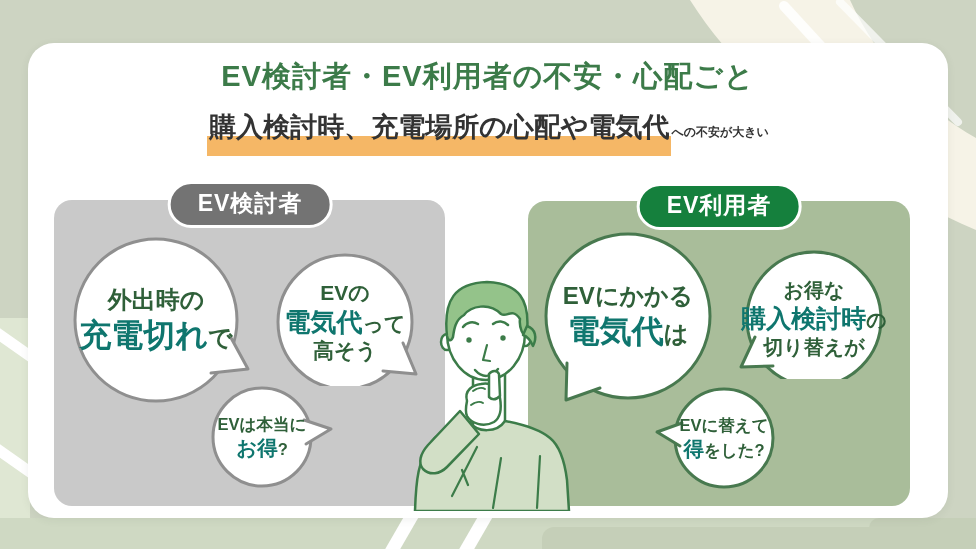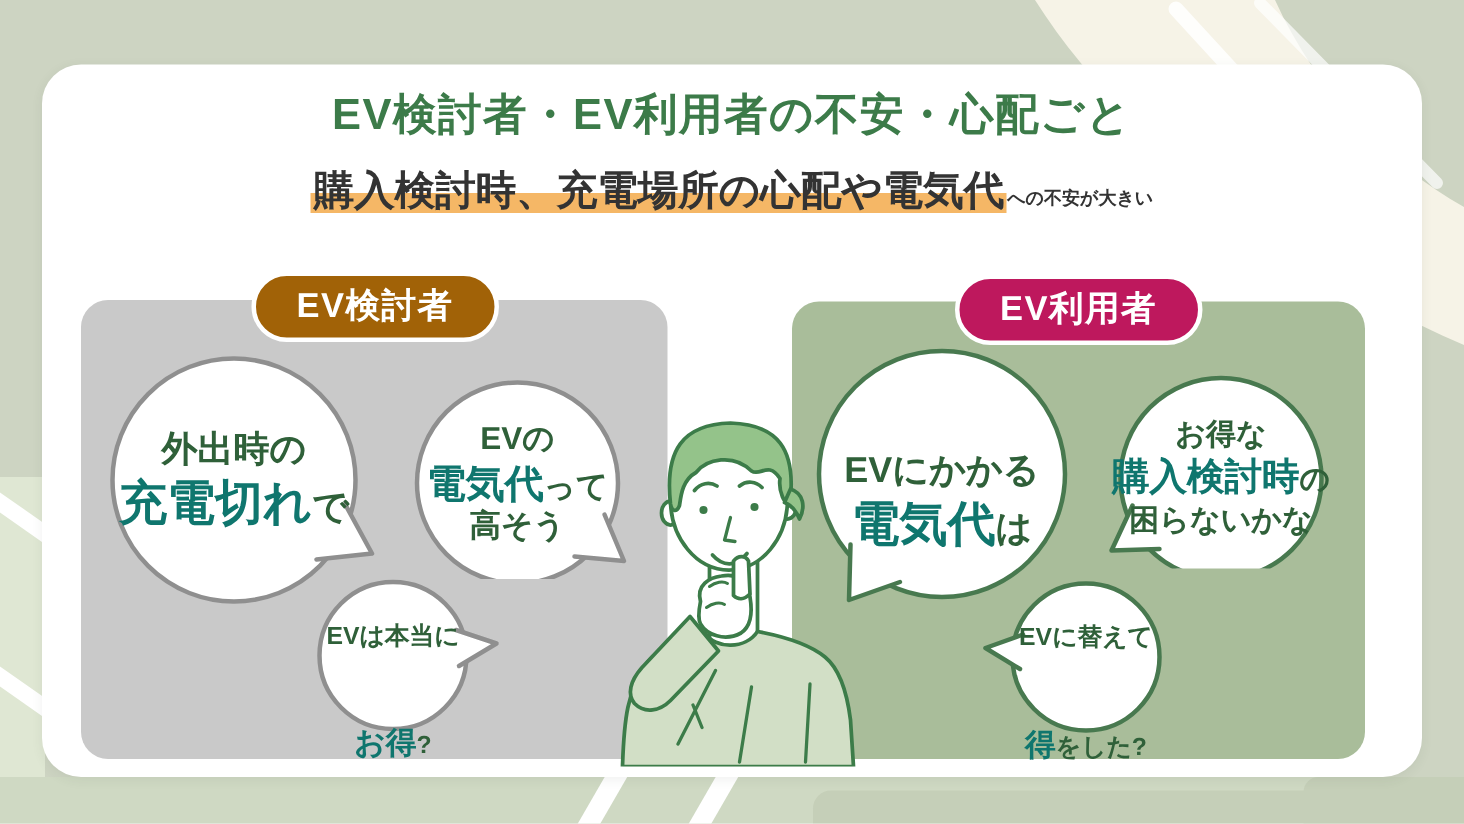--- a/index.html
+++ b/index.html
@@ -29,50 +29,50 @@
   .title{
     position:absolute;left:0;right:0;top:14px;text-align:center;
     font-size:29px;font-weight:700;color:#3c7b49;letter-spacing:1px;
   }
   .subtitle{
     position:absolute;left:0;right:0;top:66px;text-align:center;color:#333;font-weight:700;
   }
   .sub-big{
     font-size:27px;
     background:linear-gradient(transparent 55%, #f5b766 55%);
-    padding:0 2px 0 2px;
+    padding:0 2px 14px 2px;
   }
   .sub-small{font-size:12px;}
   
   .panel{position:absolute;z-index:2;border-radius:18px;}
   .panel-gray{left:54px;top:200px;width:391px;height:306px;background:#c9c9c9;}
   .panel-green{left:528px;top:201px;width:382px;height:305px;background:#a9bd9a;}
   .pill{
     position:absolute;z-index:4;transform:translateX(-50%);
     color:#fff;font-weight:700;font-size:23px;letter-spacing:1px;
     padding:4px 27px 6px 27px;border:3px solid #ffffff;border-radius:26px;white-space:nowrap;
   }
-  .pill-gray{left:250px;top:181px;background:#a16207;}
-  .pill-green{left:719px;top:183px;background:#be185d;}
+  .pill-gray{left:250px;top:181px;background:#737373;}
+  .pill-green{left:719px;top:183px;background:#15803d;}
   
   .bubble{position:absolute;z-index:3;}
   .bubble svg{position:absolute;left:0;top:0;width:100%;height:100%;}
   .bc-gray,.bt-gray{fill:#ffffff;stroke:#8f8f8f;stroke-width:3;}
   .bc-green,.bt-green{fill:#ffffff;stroke:#48794f;stroke-width:3;}
   .bt-gray,.bt-green{stroke-linejoin:round;stroke-linecap:round;}
   .btext{
     position:absolute;display:flex;flex-direction:column;align-items:center;justify-content:center;
   }
   .bl{display:flex;align-items:baseline;justify-content:center;line-height:1.25;white-space:nowrap;}
   .seg{color:#2f6039;font-weight:700;}
   .seg.em{color:#0f766e;}
   .b-lg .seg{font-size:24px;}   .b-lg .seg.em{font-size:32px;}
   .b-md .seg{font-size:21px;}   .b-md .seg.em{font-size:26px;}
   .b-md2 .seg{font-size:20px;}  .b-md2 .seg.em{font-size:25px;}
-  .b-sm .seg{font-size:16.5px;margin-top:48px;} .b-sm .seg.em{font-size:20.5px;}
+  .b-sm .seg{font-size:16.5px;} .b-sm .seg.em{font-size:20.5px;}
   
   .person{position:absolute;z-index:6;left:403px;top:270px;width:172px;height:241px;}
 </style>
 </head>
 <body>
 
 <div class="stage">
 
   <div class="decor left-band">
     <div class="lb-stripe" style="top:22px;"></div>
@@ -151,21 +151,21 @@
           <span class="seg">?</span>
         </div>
     </div>
   </div>
 
   <div class="bubble" style="left:536px;top:224px;width:184px;height:184px;">
     <svg viewBox="0 0 184 184">
       <circle class="bc-green" cx="92" cy="92" r="82"></circle>
       <path class="bt-green" d="M64,164 L30,176 L31,139"></path>
     </svg>
-    <div class="btext b-lg" style="left:10px;top:28px;width:164px;height:164px;text-align:right;">
+    <div class="btext b-lg" style="left:10px;top:10px;width:164px;height:164px;text-align:right;">
       <div class="bl">
           <span class="seg">EVにかかる</span>
         </div>
       <div class="bl">
           <span class="seg em">電気代</span>
           <span class="seg">は</span>
         </div>
     </div>
   </div>
 
@@ -176,21 +176,21 @@
     </svg>
     <div class="btext b-md2" style="left:9px;top:9px;width:134px;height:134px;">
       <div class="bl">
           <span class="seg">お得な</span>
         </div>
       <div class="bl">
           <span class="seg em">購入検討時</span>
           <span class="seg">の</span>
         </div>
       <div class="bl">
-          <span class="seg">困らないかな</span>
+          <span class="seg">切り替えが</span>
         </div>
     </div>
   </div>
 
   <div class="bubble" style="left:653px;top:380px;width:130px;height:116px;">
     <svg viewBox="0 0 130 116">
       <circle class="bc-green" cx="71" cy="58" r="49"></circle>
       <path class="bt-green" d="M27,66 L4,52 L29,43"></path>
     </svg>
     <div class="btext b-sm" style="left:22px;top:9px;width:98px;height:98px;">

